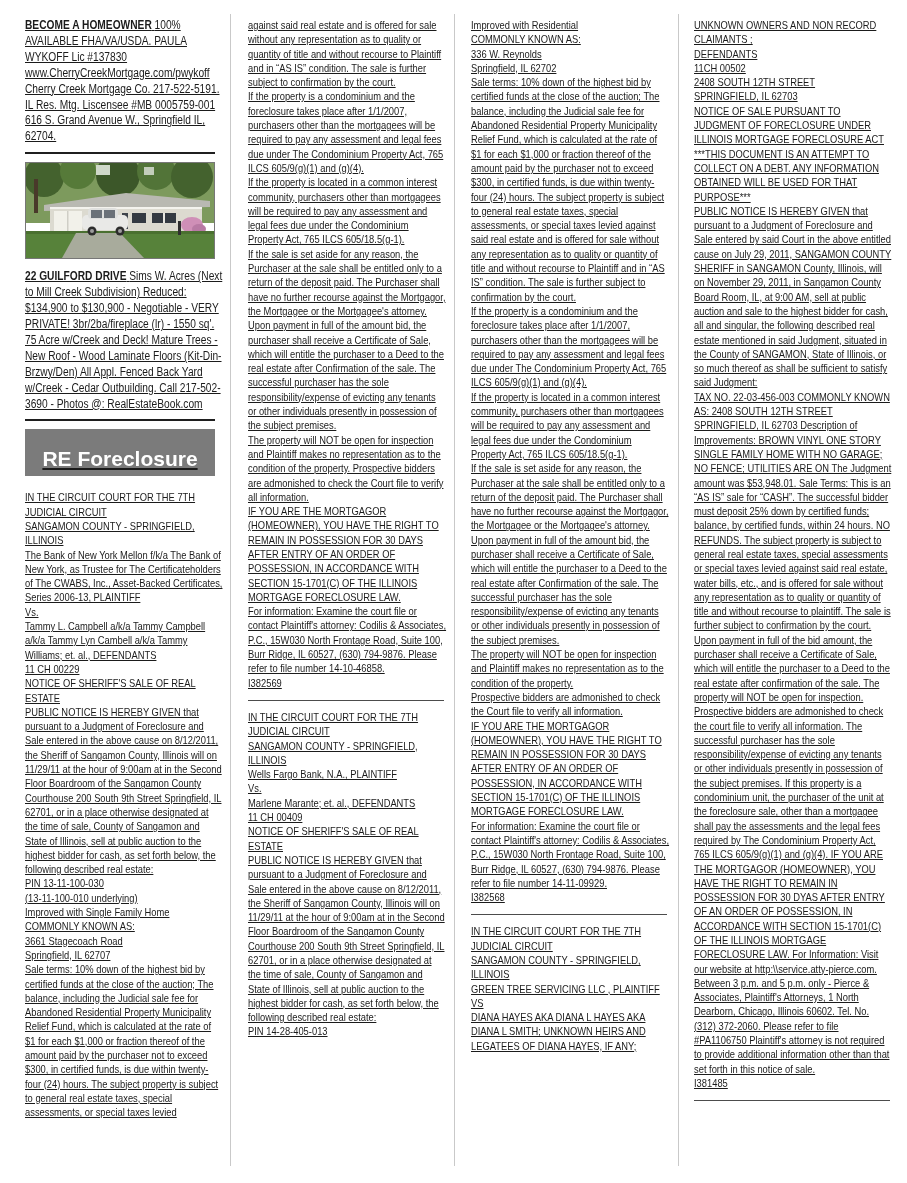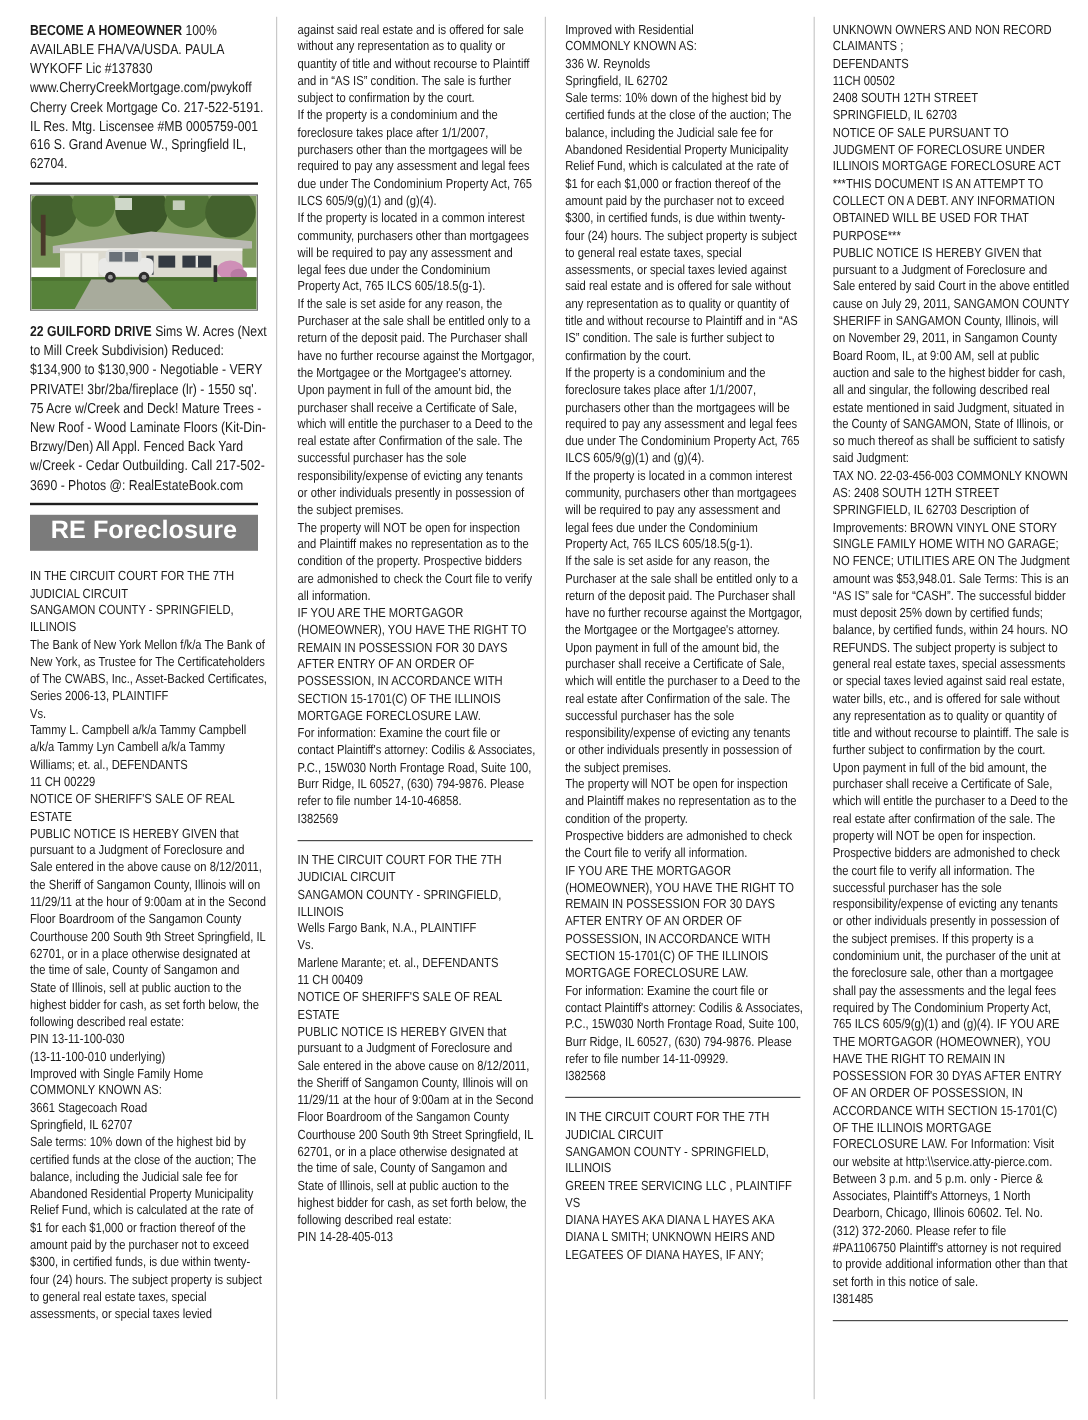--- a/index.html
+++ b/index.html
@@ -5,32 +5,32 @@
   html,body{margin:0;padding:0;}
   body{
     width:907px;height:1183px;
     background:#ffffff;
     font-family:"Liberation Sans",sans-serif;
     color:#1b1b1b;
     position:relative;
     overflow:hidden;
   }
   .page{display:flex;padding:18px 0 0 25px;}
-  .col{width:198px;margin-right:25px;flex:none;overflow:visible;}
+  .col{width:198px;margin-right:25px;flex:none;overflow:visible;text-decoration:underline;}
   
   .txt{width:233px;transform:scaleX(0.85);transform-origin:0 0;margin:0;}
   .legal{font-size:11px;line-height:14.3px;}
   .ad{font-size:12px;line-height:15.9px;}
   .ad b{font-weight:bold;}
   .rule{height:2px;background:#1f1f1f;margin:7px 0 8px 0;width:190px;}
   .divider{height:1px;background:#4c4c4c;margin:10px 0 9px 0;width:196px;}
   .header{
     background:#7b7b7b;color:#ffffff;font-weight:bold;
     font-size:21px;line-height:22px;text-align:center;
-    padding:2px 2px 6px 2px;margin:3px 0 14px 0;width:190px;
+    padding:19px 2px 6px 2px;margin:3px 0 14px 0;width:190px;
     box-sizing:border-box;
   }
   .photo{width:190px;height:97px;border:1px solid #777;margin:2px 0 10px 0;box-sizing:border-box;overflow:hidden;}
   .photo svg{display:block;}
   .sep{position:absolute;top:14px;width:1px;height:1152px;background:#c9c9c9;}
   #sep1{left:230px;} #sep2{left:454px;} #sep3{left:678px;}
 </style>
 </head>
 <body>
 

